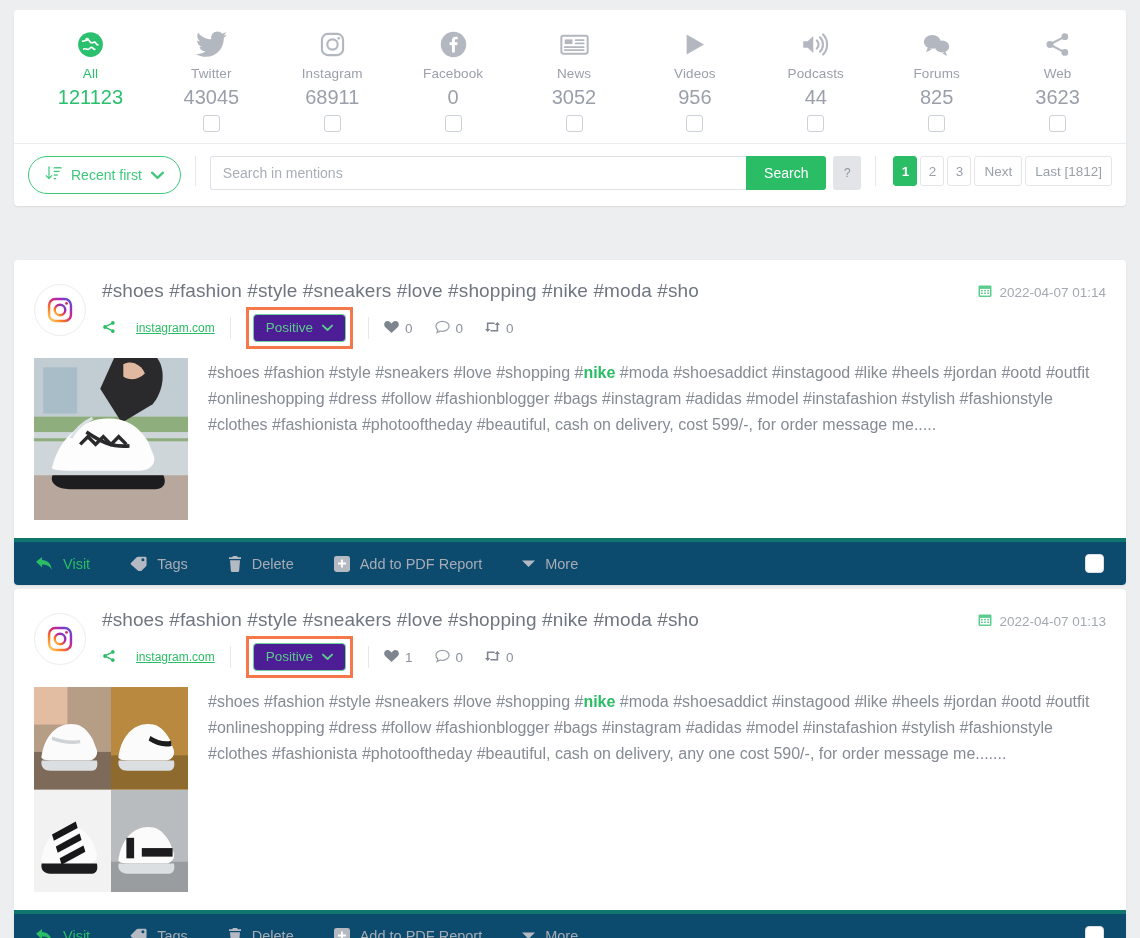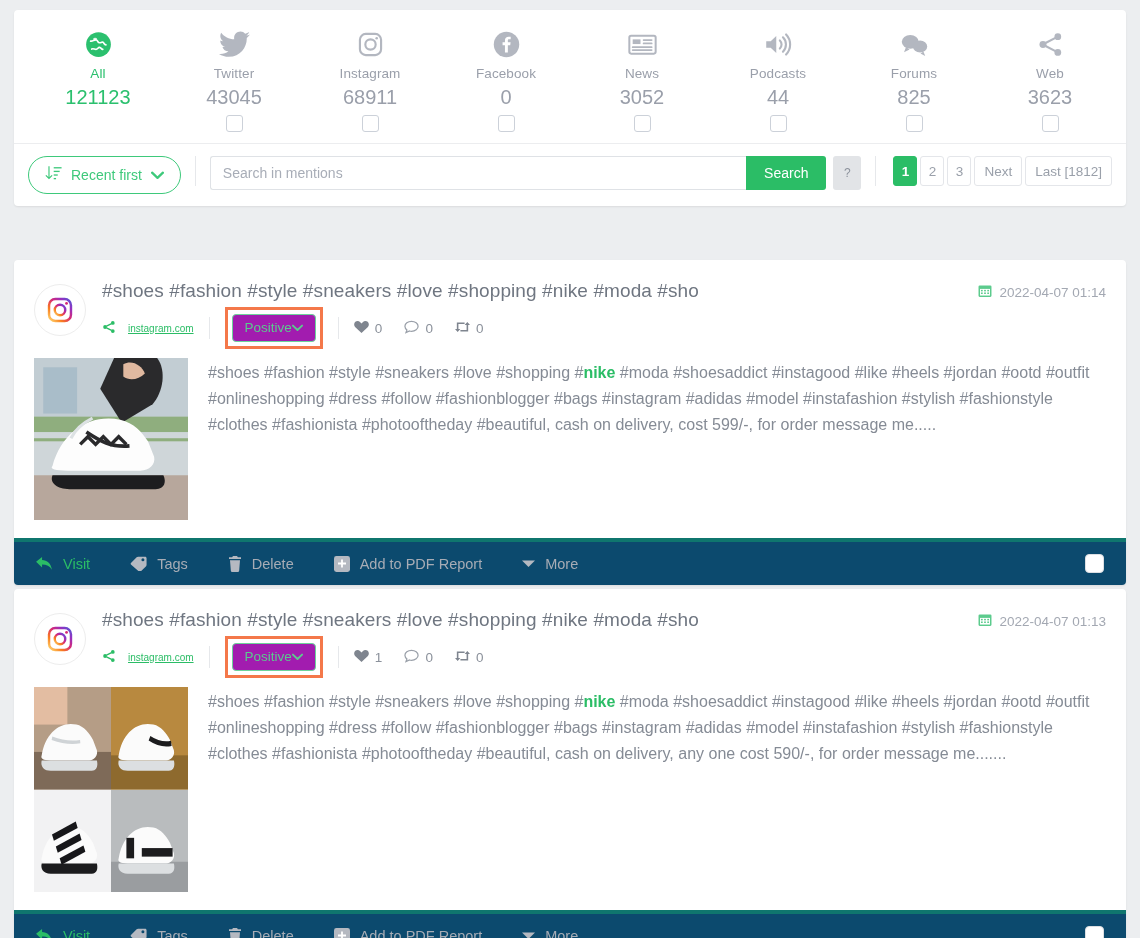--- a/index.html
+++ b/index.html
@@ -97,30 +97,30 @@
     font-size: 19px; color: #6f7681; font-weight: 400;
     white-space: nowrap; overflow: hidden; text-overflow: ellipsis;
     flex: 1; letter-spacing: .1px;
   }
   .mdate {
     font-size: 13.5px; color: #a3a8b2; white-space: nowrap;
     margin-left: 12px; display: flex; align-items: center; gap: 7px;
     padding-top: 4px;
   }
   .metarow { display: flex; align-items: center; margin-top: 8px; height: 36px; }
-  .dom { display: flex; align-items: center; gap: 12px; color: #2bbd66; font-size: 10px; }
+  .dom { display: flex; align-items: center; gap: 20px; color: #2bbd66; font-size: 12px; }
   .msep { width: 1px; height: 22px; background: #e6e8eb; margin: 0 15px; }
   .sentiment-hl {
     border: 3px solid #f4784a; padding: 4px; display: inline-block; line-height: 0;
   }
   .sentiment {
-    display: inline-flex; align-items: center; 
+    display: inline-flex; align-items: center; gap: 9px;
     border: 1px solid #6dd39b; border-radius: 4px;
     color: #5cc98e; font-size: 13.5px; padding: 6px 12px;
-    background: #a21caf; cursor: pointer; line-height: 1;
+    background: #4c1d95; cursor: pointer; line-height: 1;
   }
   .stats { display: flex; align-items: center; gap: 22px; color: #8b919b; font-size: 13.5px; }
   .stat { display: flex; align-items: center; gap: 6px; }
 
   .content-row { display: flex; padding: 0 20px 18px 20px; margin-top: 12px; }
   .thumb { flex: none; margin-right: 20px; }
   .thumb.single { width: 154px; height: 162px; }
   .thumb.grid { width: 154px; height: 205px; display: grid; grid-template-columns: 1fr 1fr; grid-template-rows: 1fr 1fr; }
   .text {
     flex: 1; font-size: 16px; line-height: 26px; color: #858b95;
@@ -208,20 +208,32 @@
         <div class="src">
           <span class="ico">
             <svg width="29" height="23" viewBox="0 0 26 20" fill="none" stroke="#b3b7c0" stroke-width="1.8">
         <rect x="1.2" y="2.2" width="23.6" height="16" rx="1.6"></rect>
         <rect x="4.2" y="5.4" width="7" height="4.2" fill="#b3b7c0" stroke="none"></rect>
         <path d="M14 6h7.2M14 9h7.2M4.2 12.4h17M4.2 15h17" stroke-width="1.6" stroke-linecap="round"></path>
             </svg>
           </span>
           <span class="nm">News</span>
           <span class="ct">3052</span>
+          <span class="cbwrap">
+            <span class="cbox"></span>
+          </span>
+        </div>
+        <div class="src">
+          <span class="ico">
+            <svg width="27" height="27" viewBox="0 0 24 24" fill="#b3b7c0">
+              <path d="M5 3.2 20.5 12 5 20.8z"></path>
+            </svg>
+          </span>
+          <span class="nm">Videos</span>
+          <span class="ct">956</span>
           <span class="cbwrap">
             <span class="cbox"></span>
           </span>
         </div>
         <div class="src">
           <span class="ico">
             <svg width="29" height="27" viewBox="0 0 26 24" fill="#b3b7c0">
         <path d="M2 9h4l5-4.6v15.2L6 15H2z"></path>
         <path d="M14.2 8.4a5 5 0 0 1 0 7.2M17 5.6a9 9 0 0 1 0 12.8M19.8 3a13 13 0 0 1 0 18" stroke="#b3b7c0" stroke-width="1.9" fill="none" stroke-linecap="round"></path>
             </svg>

